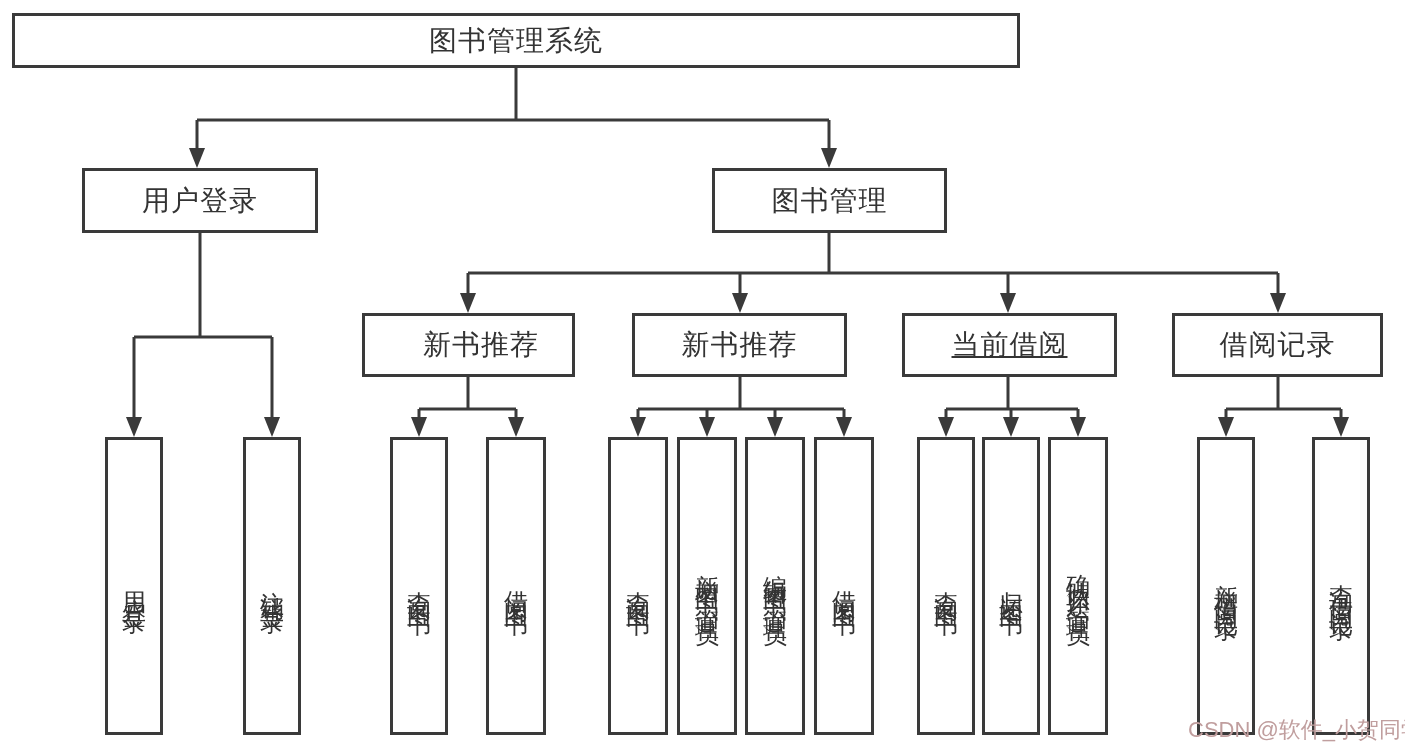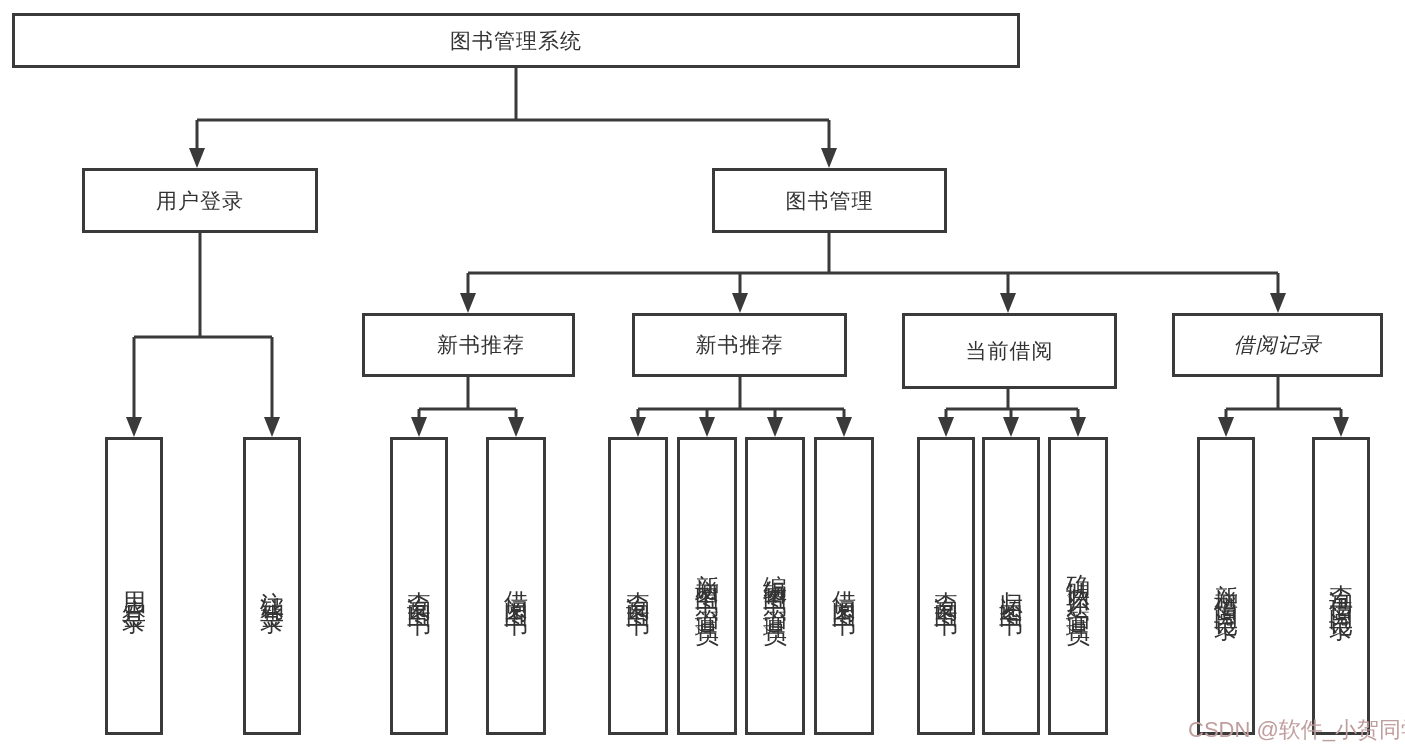--- a/index.html
+++ b/index.html
@@ -28,21 +28,21 @@
     box-sizing: border-box;
     border: 3px solid #3a3a3a;
     background: #ffffff;
     color: #333333;
     display: flex;
     align-items: center;
     justify-content: center;
     text-align: center;
   }
   .box.h {
-    font-size: 21px;
+    font-size: 28px;
     letter-spacing: 1px;
   }
   .box.v {
     writing-mode: vertical-rl;
     text-orientation: mixed;
     font-size: 24px;
     letter-spacing: 7px;
     line-height: 1;
   }
   .watermark {
@@ -90,22 +90,22 @@
     </g>
   </svg>
 
   <div class="box h" style="left:12px; top:13px; width:1008px; height:55px;">图书管理系统</div>
 
   <div class="box h" style="left:82px; top:168px; width:236px; height:65px;">用户登录</div>
   <div class="box h" style="left:712px; top:168px; width:235px; height:65px;">图书管理</div>
 
   <div class="box h" style="left:362px; top:313px; width:213px; height:64px;padding-left:25px;">新书推荐</div>
   <div class="box h" style="left:632px; top:313px; width:215px; height:64px;">新书推荐</div>
-  <div class="box h" style="left:902px; top:313px; width:215px; height:76px;">当前借阅</div>
-  <div class="box h" style="left:1172px; top:313px; width:211px; height:64px;font-style:italic;">借阅记录</div>
+  <div class="box h" style="left:902px; top:313px; width:215px; height:64px;text-decoration:underline;">当前借阅</div>
+  <div class="box h" style="left:1172px; top:313px; width:211px; height:64px;">借阅记录</div>
 
   <div class="box v" style="left:105px; top:437px; width:58px; height:298px;">用户登录</div>
   <div class="box v" style="left:243px; top:437px; width:58px; height:298px;">注销登录</div>
 
   <div class="box v" style="left:390px; top:437px; width:58px; height:298px;">查询图书</div>
   <div class="box v" style="left:486px; top:437px; width:60px; height:298px;">借阅图书</div>
 
   <div class="box v" style="left:608px; top:437px; width:60px; height:298px;">查询图书</div>
   <div class="box v" style="left:677px; top:437px; width:60px; height:298px;">新增图书（管理员）</div>
   <div class="box v" style="left:745px; top:437px; width:60px; height:298px;">编辑图书（管理员）</div>

